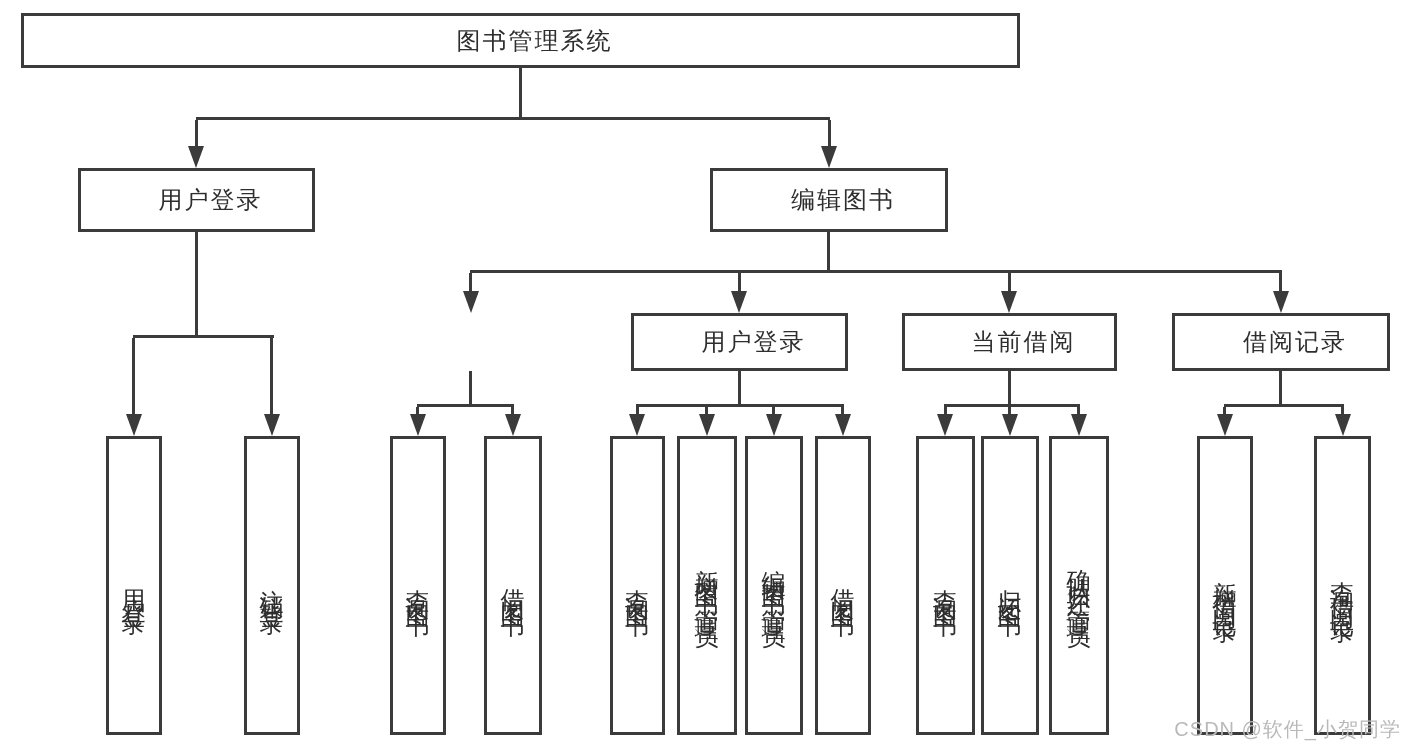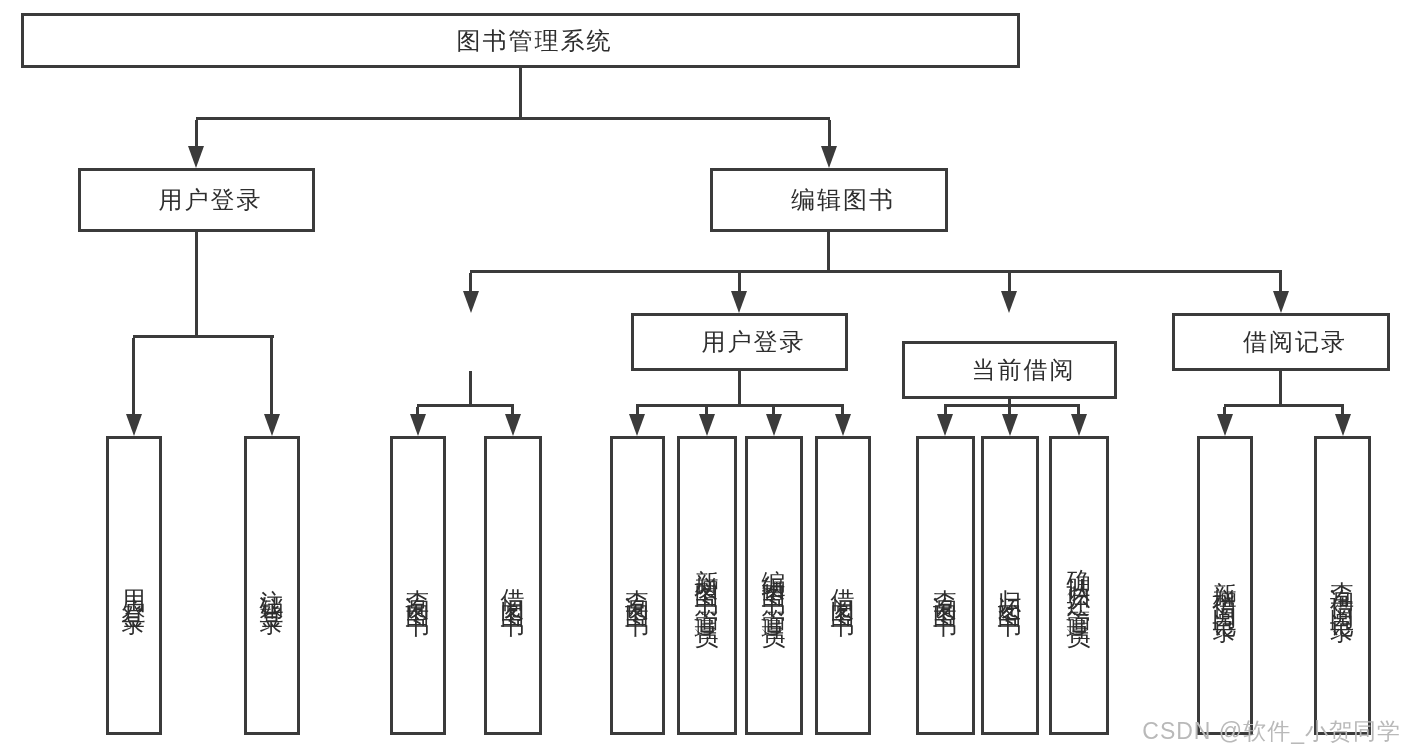--- a/index.html
+++ b/index.html
@@ -31,21 +31,21 @@
   }
   .line{position:absolute;background:var(--line);}
   .arrow{
     position:absolute;width:0;height:0;
     border-left:8px solid transparent;
     border-right:8px solid transparent;
     border-top:22px solid var(--line);
   }
   .watermark{
     position:absolute;top:716px;right:4px;z-index:5;
-    color:var(--wm);font-size:23px;letter-spacing:1px;
+    color:var(--wm);font-size:20px;letter-spacing:1px;
   }
 </style>
 </head>
 <body>
 
 <div class="stage">
 
   <div class="line" style="left:519px;top:66px;width:3px;height:53px;"></div>
   <div class="line" style="left:196px;top:117px;width:634px;height:3px;"></div>
   <div class="line" style="left:195px;top:120px;width:3px;height:26px;"></div>
@@ -112,21 +112,21 @@
   <div class="node" style="left:78px;top:168px;width:237px;height:64px;">
     <span>用户登录</span>
   </div>
   <div class="node" style="left:710px;top:168px;width:238px;height:64px;">
     <span>编辑图书</span>
   </div>
 
   <div class="node" style="left:631px;top:313px;width:217px;height:58px;">
     <span>用户登录</span>
   </div>
-  <div class="node" style="left:902px;top:313px;width:215px;height:58px;margin-top:28px;">
+  <div class="node" style="left:902px;top:313px;width:215px;height:58px;">
     <span>当前借阅</span>
   </div>
   <div class="node" style="left:1172px;top:313px;width:218px;height:58px;">
     <span>借阅记录</span>
   </div>
 
   <div class="vnode" style="left:106px;top:436px;width:56px;height:299px;">
     <span>用户登录</span>
   </div>
   <div class="vnode" style="left:244px;top:436px;width:56px;height:299px;">

